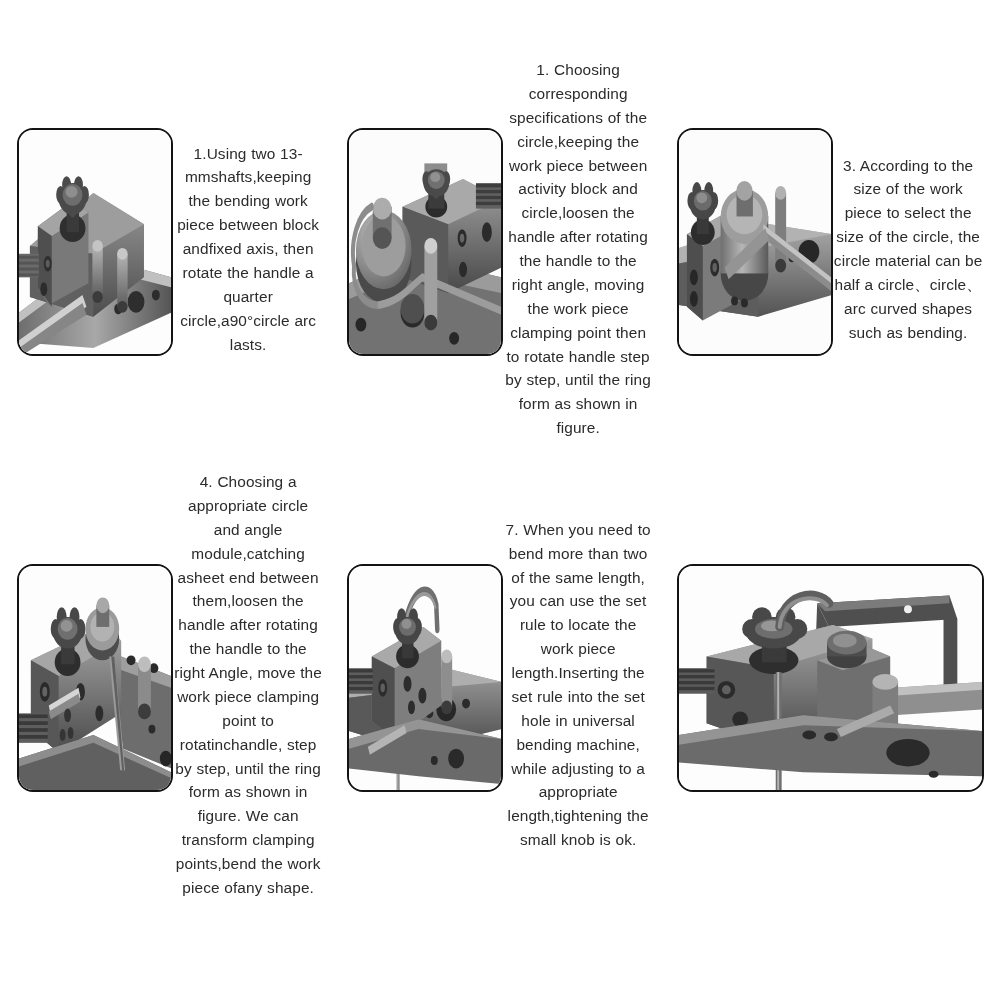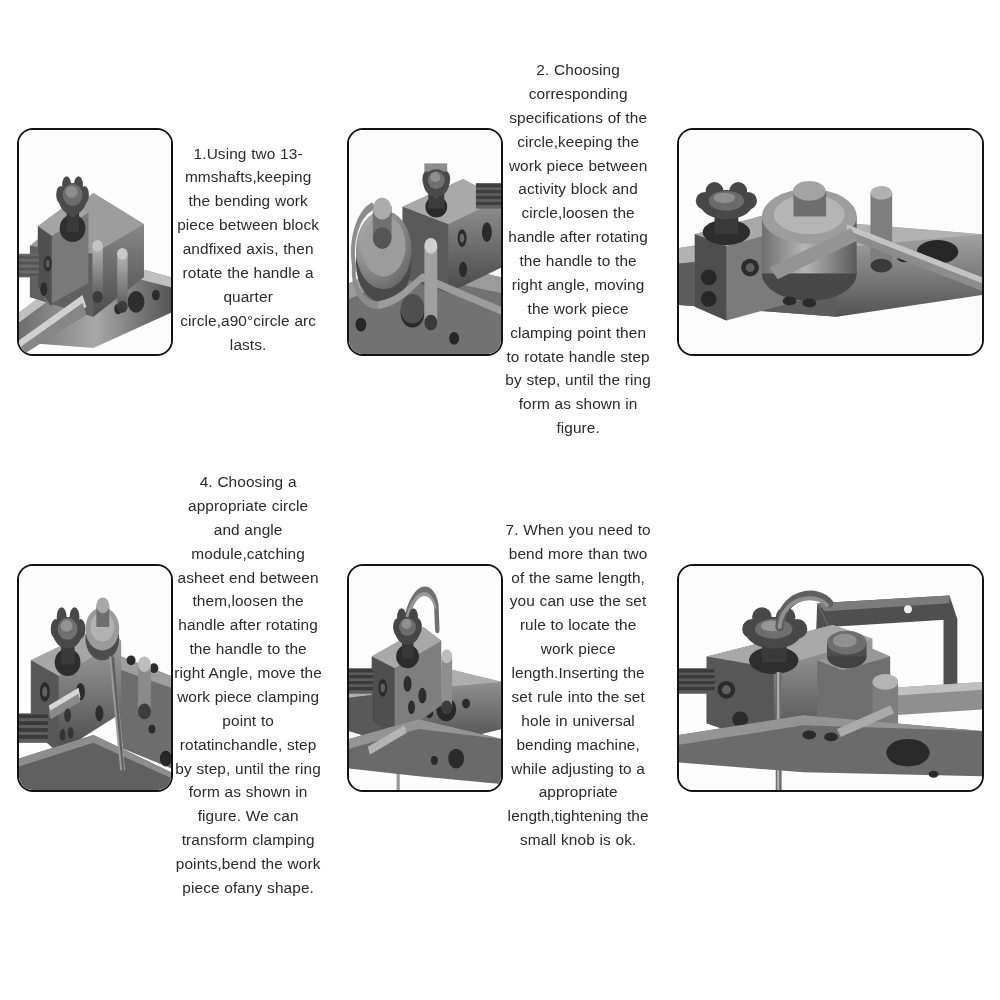--- a/index.html
+++ b/index.html
@@ -218,21 +218,21 @@
 
           <g fill="#3e3e3e">
             <rect x="256" y="54" width="51" height="26" fill="#606060"></rect>
             <rect x="256" y="55" width="51" height="3.4"></rect>
               <rect x="256" y="61" width="51" height="3.4"></rect>
             <rect x="256" y="67" width="51" height="3.4"></rect>
               <rect x="256" y="73" width="51" height="3.4"></rect>
           </g>
         </svg>
       </div>
-      <div class="caption">2. Choosing corresponding specifications of the circle,keeping the work piece between activity block and circle,loosen the handle after rotating the handle to the right angle, moving the work piece clamping point then to rotate handle step by step, until the ring form as shown in figure.</div>
+      <div class="caption">1. Choosing corresponding specifications of the circle,keeping the work piece between activity block and circle,loosen the handle after rotating the handle to the right angle, moving the work piece clamping point then to rotate handle step by step, until the ring form as shown in figure.</div>
     </div>
 
     <div class="step row-1">
       <div class="photo-frame">
         <svg viewBox="0 0 307 228" preserveAspectRatio="none">
           <defs>
             <linearGradient id="g3a" x1="0" y1="0" x2="0" y2="1">
               <stop offset="0" stop-color="#adadad"></stop>
                 <stop offset="1" stop-color="#535353"></stop>
             </linearGradient>
@@ -288,20 +288,21 @@
           </g>
 
           <polygon points="170,96 307,150 307,164 170,110" fill="#8c8c8c"></polygon>
           <polygon points="170,96 307,150 307,156 170,102" fill="#c3c3c3"></polygon>
           <polygon points="92,140 174,100 182,112 100,152" fill="#949494"></polygon>
 
           <ellipse cx="112" cy="174" rx="7" ry="4.5" fill="#2a2a2a"></ellipse>
           <ellipse cx="132" cy="176" rx="7" ry="4.5" fill="#2a2a2a"></ellipse>
         </svg>
       </div>
+      <div class="caption">3. According to the size of the work piece to select the size of the circle, the circle material can be half a circle、circle、arc curved shapes such as bending.</div>
     </div>
 
     <div class="step row-2">
       <div class="photo-frame">
         <svg viewBox="0 0 307 228" preserveAspectRatio="none">
           <defs>
             <linearGradient id="g4a" x1="0" y1="0" x2="0" y2="1">
               <stop offset="0" stop-color="#a8a8a8"></stop>
                 <stop offset="1" stop-color="#4b4b4b"></stop>
             </linearGradient>

